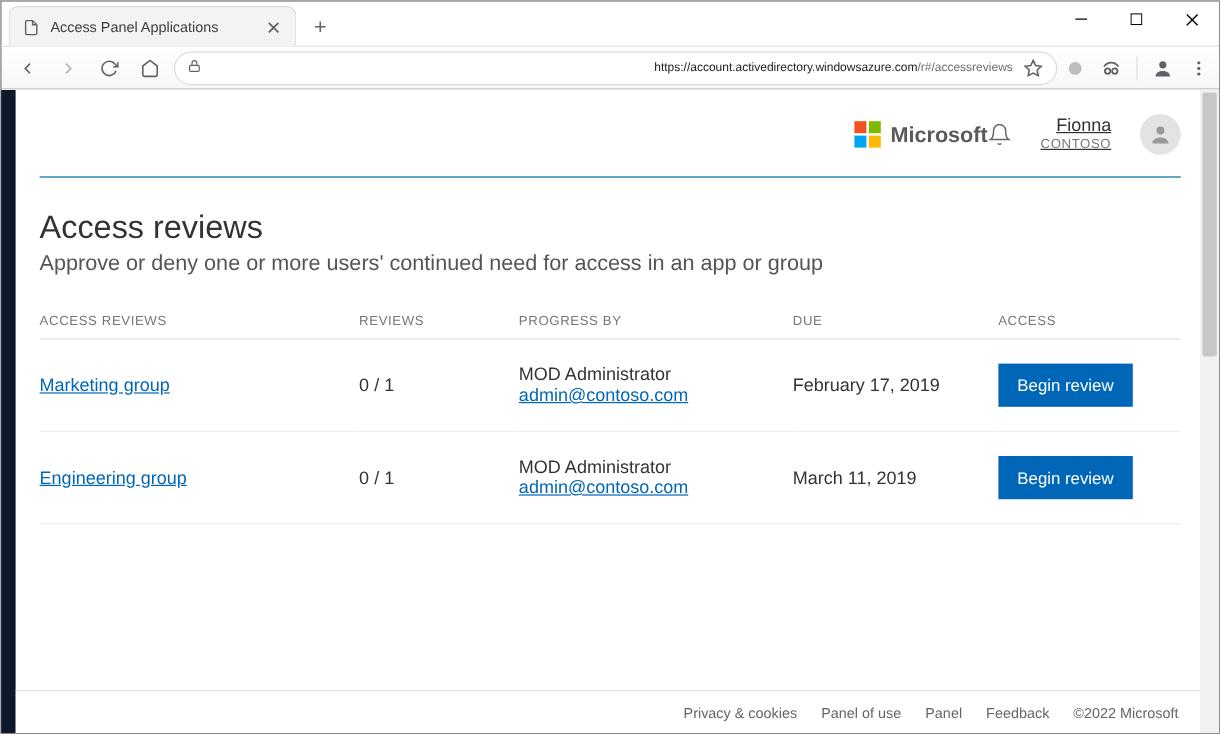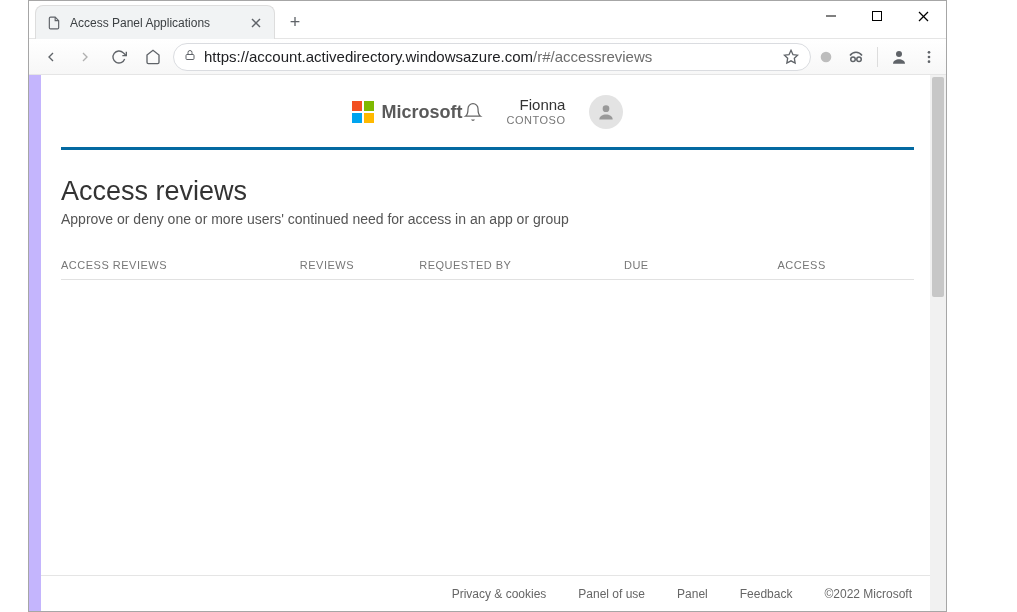--- a/index.html
+++ b/index.html
@@ -1,74 +1,74 @@
 <!DOCTYPE html>
 <html><head>
   <meta charset="utf-8">
   <style>
     * { margin: 0; padding: 0; box-sizing: border-box; }
     body { font-family: "Segoe UI", Arial, sans-serif; background: #fff; color: #333; }
-    .window { width: 919px; height: 612px; background: #c4b5fd; border: 1px solid #a6a6a6; position: relative; overflow: hidden; margin-left: 28px; }
+    .window { width: 1017px; height: 612px; background: #0f172a; border: 1px solid #a6a6a6; position: relative; overflow: hidden; }
 
     
     .titlebar { height: 38px; background: #fff; display: flex; align-items: flex-start; border-bottom: 1px solid #e5e5e5; position: relative; }
     .tabstrip { height: 34px; display: flex; align-items: stretch; margin-left: 6px; margin-top: 4px; }
     .tab { background: #f1f3f4; border-top-left-radius: 8px; border-top-right-radius: 8px; height: 34px; min-width: 240px; display: flex; align-items: center; padding: 0 10px; gap: 8px; border: 1px solid #ddd; border-bottom: none; }
     .tab .favicon { width: 16px; height: 16px; display:flex; align-items:center; justify-content:center; }
     .tab .tab-title { font-size: 12px; color: #3c4043; flex: 1; }
     .tab .tab-close { width: 16px; height: 16px; display:flex; align-items:center; justify-content:center; color:#5f6368; border-radius:50%; }
     .newtab { width: 28px; display:flex; align-items:center; justify-content:center; color:#5f6368; font-size:18px; margin-left:6px; }
     .win-controls { position:absolute; right:0; top:0; display:flex; height:30px; }
     .win-btn { width:46px; display:flex; align-items:center; justify-content:center; color:#222; font-size:14px; }
 
     
     .addrrow { height: 36px; display:flex; align-items:center; padding: 0 8px; gap:6px; border-bottom: 1px solid #e5e5e5; background: linear-gradient(#fff,#f7f7f7); }
     .nav-btn { width: 28px; height:28px; display:flex; align-items:center; justify-content:center; color:#5f6368; border-radius:50%; }
     .nav-btn.disabled { color:#b0b0b0; }
     .addrbar { flex:1; height:28px; border:1px solid #dadce0; border-radius:14px; display:flex; align-items:center; padding:0 10px; gap:8px; background:#fff; }
     .addrbar .lock { color:#1a8e3b; font-size:13px; }
-    .url { font-size:15px; color:#202124; flex:1; }
+    .url { font-size:10px; color:#202124; flex:1;text-align:right; }
     .url .host { color:#202124; }
     .url .rest { color:#6d6d6d; }
     .addr-icons { display:flex; align-items:center; gap:12px; color:#5f6368; }
     .addr-icon { width:18px; height:18px; display:flex;align-items:center;justify-content:center; }
 
     
     .viewport { position:absolute; top:74px; left:0; right:0; bottom:0; overflow:hidden; }
     .page { position:absolute; left:12px; right:12px; top:0; bottom:0; overflow-y:auto; background:#fff; }
     .page-inner { padding: 10px 20px 0 20px; }
 
-    .brandrow { display:flex; justify-content:center; align-items:center; padding: 10px 0 18px 0; border-bottom:3px solid #0369a1; }
+    .brandrow { display:flex; justify-content:flex-end; align-items:center; padding: 10px 0 18px 0; border-bottom:1px solid #0369a1; }
     .brand { display:flex; align-items:center; gap:8px; }
     .ms-logo { width:22px; height:22px; display:grid; grid-template-columns:1fr 1fr; grid-template-rows:1fr 1fr; gap:2px; }
     .ms-logo span:nth-child(1){background:#f25022;}
     .ms-logo span:nth-child(2){background:#7fba00;}
     .ms-logo span:nth-child(3){background:#00a4ef;}
     .ms-logo span:nth-child(4){background:#ffb900;}
     .brand-text { font-size:18px; color:#5a5a5a; font-weight:600; }
-    .user-area { display:flex; align-items:center; gap:24px; }
+    .user-area { display:flex; align-items:center; gap:24px;text-decoration:underline; }
     .bell { width:20px; height:20px; color:#666; }
     .user-meta { text-align:right; line-height:1.2; }
     .user-name { font-size:15px; color:#333; }
     .user-org { font-size:11px; color:#777; letter-spacing:0.5px; }
     .avatar { width:34px; height:34px; border-radius:50%; background:#e3e3e3; display:flex;align-items:center;justify-content:center; color:#888; }
 
     .page-title { font-size:27px; font-weight:300; color:#333; margin-top:26px; }
-    .page-sub { font-size:14px; color:#555; margin-top:4px; }
+    .page-sub { font-size:18px; color:#555; margin-top:4px; }
 
     table.reviews { width:100%; border-collapse:collapse; margin-top:32px; }
     table.reviews th { text-align:left; font-size:11px; font-weight:400; color:#777; letter-spacing:0.5px; padding: 0 8px 8px 0; border-bottom:1px solid #e1e1e1; }
     table.reviews td { font-size:15px; padding: 20px 8px 20px 0; border-bottom:1px solid #eee; vertical-align:middle; }
     .link { color:#0067b8; }
     .req-name { color:#333; }
     .req-email { color:#0067b8; font-size:15px; }
     .btn-primary { background:#0067b8; color:#fff; border:none; padding:10px 16px; font-size:14px; cursor:pointer; }
 
     
-    .footer { position:absolute; bottom:0; left:0; right:0; height:36px; display:flex; justify-content:flex-end; align-items:center; padding:0 22px; gap:32px; font-size:12px; color:#666; border-top:1px solid #e5e5e5; background:#fff; }
+    .footer { position:absolute; bottom:0; left:0; right:0; height:36px; display:flex; justify-content:flex-end; align-items:center; padding:0 22px; gap:20px; font-size:12px; color:#666; border-top:1px solid #e5e5e5; background:#fff; }
     .footer a { color:#666; text-decoration:none; }
 
     
     .scrollbar { position:absolute; right:0; top:74px; bottom:0; width:16px; background:#f1f1f1; }
     .scrollthumb { position:absolute; right:2px; top:2px; width:12px; height:220px; background:#c7c7c7; border-radius:2px; }
   </style>
 </head>
 <body>
 
 <div class="window">
@@ -213,26 +213,46 @@
         </div>
 
         <h1 class="page-title">Access reviews</h1>
         <div class="page-sub">Approve or deny one or more users' continued need for access in an app or group</div>
 
         <table class="reviews">
           <thead>
             <tr>
               <th style="width:28%">ACCESS REVIEWS</th>
               <th style="width:14%">REVIEWS</th>
-              <th style="width:24%">REQUESTED BY</th>
+              <th style="width:24%">PROGRESS BY</th>
               <th style="width:18%">DUE</th>
               <th style="width:16%">ACCESS</th>
             </tr>
           </thead>
           <tbody>
+            <tr>
+              <td><a href="#" class="link">Marketing group</a></td>
+              <td>0 / 1</td>
+              <td>
+                <div class="req-name">MOD Administrator</div>
+                <a href="#" class="req-email">admin@contoso.com</a>
+              </td>
+              <td>February 17, 2019</td>
+              <td><button class="btn-primary">Begin review</button></td>
+            </tr>
+            <tr>
+              <td><a href="#" class="link">Engineering group</a></td>
+              <td>0 / 1</td>
+              <td>
+                <div class="req-name">MOD Administrator</div>
+                <a href="#" class="req-email">admin@contoso.com</a>
+              </td>
+              <td>March 11, 2019</td>
+              <td><button class="btn-primary">Begin review</button></td>
+            </tr>
           </tbody>
         </table>
 
       </div>
 
       <div class="footer">
         <a href="#">Privacy &amp; cookies</a>
         <a href="#">Panel of use</a>
         <a href="#">Panel</a>
         <a href="#">Feedback</a>

